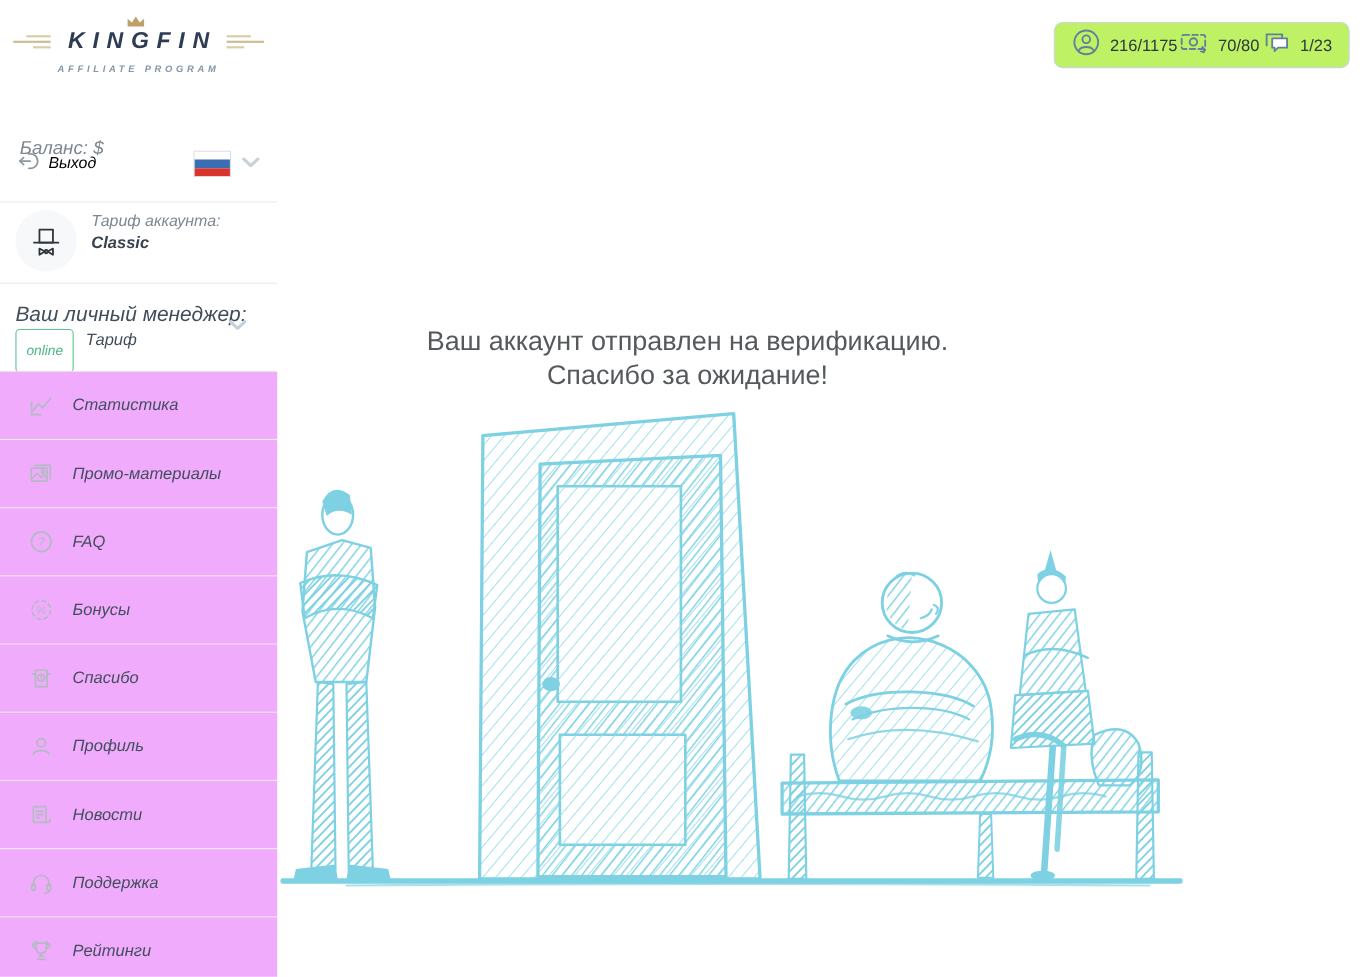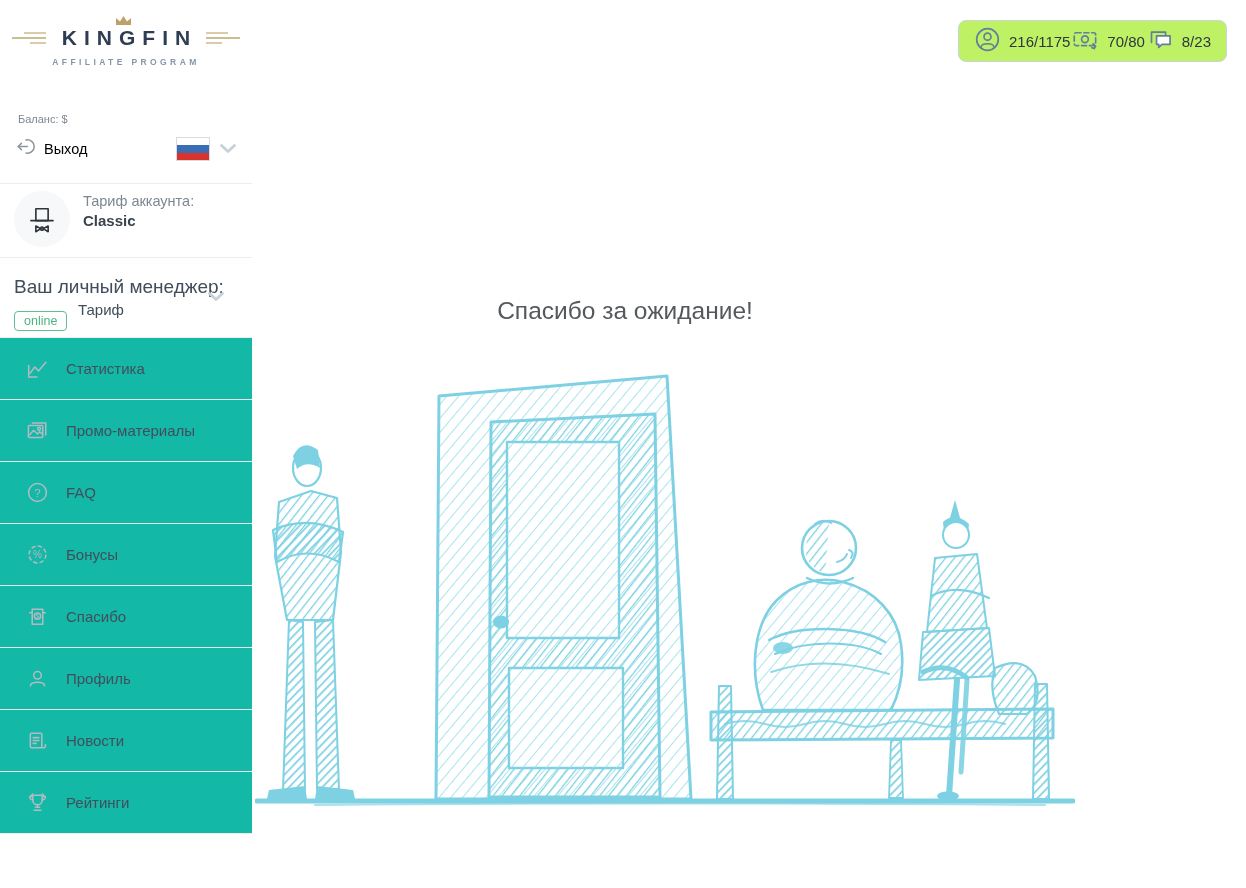--- a/index.html
+++ b/index.html
@@ -5,60 +5,60 @@
   * { box-sizing: border-box; margin: 0; padding: 0; }
   html,body { width:1246px; height:888px; }
   body {
     font-family: "Liberation Sans", sans-serif;
     background:#fff; overflow:hidden; position:relative;
     -webkit-font-smoothing: antialiased;
   }
   .app { position:absolute; inset:0; }
 
   
-  .sidebar { position:absolute; left:0; top:0; width:252px; height:700px; background:#fff; }
+  .sidebar { position:absolute; left:0; top:0; width:252px; height:700px; background:#fff;font-style:italic; }
   .divider { position:absolute; left:0; width:252px; height:1px; background:#ececec; }
 
   .logo { position:absolute; left:0; top:14px; width:252px; cursor:pointer; }
   .logo-row { display:flex; align-items:center; justify-content:center; gap:9px; margin-top:12px; }
   .logo-title { font-size:21px; font-weight:bold; letter-spacing:7px; color:#2e3d54; white-space:nowrap; text-indent:7px; }
   .lines { display:flex; flex-direction:column; gap:3.5px; }
   .lines span { display:block; height:1.5px; background:#d9cca7; }
   .lines.l { align-items:flex-end; }
   .lines.r { align-items:flex-start; }
   .lines span:nth-child(1){ width:22px; }
   .lines span:nth-child(2){ width:34px; background:#cdbd92;}
   .lines span:nth-child(3){ width:16px; }
   .crown { position:absolute; left:114px; top:-2px; }
   .logo-sub { text-align:center; font-size:8.5px; letter-spacing:3.4px; color:#8496a9; margin-top:7px; font-weight:bold; }
 
-  .balance { position:absolute; left:18px; top:113px; font-size:11px; color:#7d8791; }
+  .balance { position:absolute; left:18px; top:125px; font-size:17px; color:#7d8791; }
   .logout { position:absolute; left:16px; top:136px; display:flex; align-items:center; gap:7px; cursor:pointer; }
   .logout-label { font-size:14.5px; color:#000000; }
 
   .lang { position:absolute; left:176px; top:137px; display:flex; align-items:center; gap:10px; cursor:pointer; }
   .flag { width:34px; height:24px; border:1px solid #d6dde2; display:flex; flex-direction:column; }
   .flag i { flex:1; display:block; }
   .flag i:nth-child(1){ background:#ffffff; }
   .flag i:nth-child(2){ background:#3a6db4; }
   .flag i:nth-child(3){ background:#d6342c; }
 
   .tariff { position:absolute; left:14px; top:191px; display:flex; align-items:flex-start; gap:13px; }
   .tariff-avatar { width:56px; height:56px; border-radius:50%; background:#f7f8f9; display:flex; align-items:center; justify-content:center; }
   .tariff-label { font-size:14.5px; color:#7d8791; line-height:21px; }
   .tariff-value { font-size:15px; color:#39434e; font-weight:bold; }
 
   .manager { position:absolute; left:0; top:262px; width:252px; height:75px; cursor:pointer; }
   .manager-label { position:absolute; left:14px; top:14px; font-size:19px; color:#414d5a; }
-  .online-badge { position:absolute; left:14px; top:37px; font-size:12.5px; color:#4cb583; border:1px solid #5fc08f; border-radius:4px; padding:2px 9px;margin-top:12px; }
+  .online-badge { position:absolute; left:14px; top:37px; font-size:12.5px; color:#4cb583; border:1px solid #5fc08f; border-radius:4px; padding:12px 9px; }
   .manager-name { position:absolute; left:78px; top:39px; font-size:15px; color:#414d5a; }
   .manager .chev { position:absolute; left:208px; top:26px; }
 
   .menu { position:absolute; left:0; top:337px; width:252px; list-style:none; border-top:1px solid #ececec; }
-  .menu li { height:62px; border-bottom:1px solid #ececec; display:flex; align-items:center; padding-left:25px; cursor:pointer; background:#14b8a6; }
+  .menu li { height:62px; border-bottom:1px solid #ececec; display:flex; align-items:center; padding-left:25px; cursor:pointer; background:#f0abfc; }
   .mi { width:24px; height:24px; flex:0 0 24px; display:flex; align-items:center; justify-content:center; }
   .menu .lbl { margin-left:17px; font-size:15px; color:#424e5c; }
 
   
   .stats-box { position:absolute; left:958px; top:20px; width:269px; height:42px; border:1px solid #c9d5e0; border-radius:8px; background:#bef264; display:flex; align-items:center; justify-content:space-between; padding:0 15px; }
   .stat { display:flex; align-items:center; gap:8px; cursor:pointer; }
   .stat .val { font-size:15px; color:#2d3740; }
 
   
   .heading { position:absolute; left:252px; top:295px; width:746px; text-align:center; color:#55595c; font-size:24.5px; line-height:31px; font-weight:400; }
@@ -214,20 +214,31 @@
           <svg width="23" height="23" viewBox="0 0 24 24" fill="none" stroke="#b2bac2" stroke-width="1.6" stroke-linecap="round" stroke-linejoin="round">
             <rect x="4.5" y="4.5" width="12" height="15" rx="1"></rect>
             <path d="M7.5 9 H13.5 M7.5 12 H13.5 M7.5 15 H10.5"></path>
             <path d="M16.5 19.5 H18.5 A1.8 1.8 0 0 0 20.3 17.7 V16.3"></path>
           </svg>
         </span>
         <span class="lbl">Новости</span>
       </li>
       <li>
         <span class="mi">
+          <svg width="23" height="23" viewBox="0 0 24 24" fill="none" stroke="#b2bac2" stroke-width="1.6" stroke-linecap="round">
+            <path d="M4.6 14.5 V12.3 A7.4 7.4 0 0 1 19.4 12.3 V14.5"></path>
+            <rect x="3" y="13.3" width="3.4" height="6" rx="1.7"></rect>
+            <rect x="17.6" y="13.3" width="3.4" height="6" rx="1.7"></rect>
+            <path d="M19.3 19.6 Q19 22 15.6 22.1"></path>
+          </svg>
+        </span>
+        <span class="lbl">Поддержка</span>
+      </li>
+      <li>
+        <span class="mi">
           <svg width="23" height="23" viewBox="0 0 24 24" fill="none" stroke="#b2bac2" stroke-width="1.6" stroke-linecap="round" stroke-linejoin="round">
             <path d="M7 4.5 H17 V9.4 A5 5 0 0 1 7 9.4 Z"></path>
             <path d="M7 5.6 H3.9 A3.1 3.1 0 0 0 7.4 9.2"></path>
             <path d="M17 5.6 H20.1 A3.1 3.1 0 0 1 16.6 9.2"></path>
             <path d="M5.6 4.5 L7 3.1 M18.4 4.5 L17 3.1"></path>
             <path d="M12 14.4 V17"></path>
             <path d="M9.8 17 H14.2 M8.4 20 H15.6"></path>
           </svg>
         </span>
         <span class="lbl">Рейтинги</span>
@@ -257,25 +268,26 @@
       </span>
       <span class="val">70/80</span>
     </div>
     <div class="stat">
       <span>
         <svg width="27" height="27" viewBox="0 0 24 24" fill="none" stroke="#627f9b" stroke-width="1.5" stroke-linecap="round" stroke-linejoin="round">
           <path d="M4 14.5 V5.5 H16.5 V8.5"></path>
           <path d="M8.5 8.8 H20.5 V16.3 H13.3 L10.4 19 V16.3 H8.5 Z" fill="#fff"></path>
         </svg>
       </span>
-      <span class="val">8/23</span>
+      <span class="val">1/23</span>
     </div>
   </div>
 
   <div class="heading">
+    <div>Ваш аккаунт отправлен на верификацию.</div>
     <div>Спасибо за ожидание!</div>
   </div>
 
   <div class="illustration">
     <svg width="820" height="444" viewBox="0 0 820 444" fill="none" stroke="#7dd1e2" stroke-linecap="round" stroke-linejoin="round">
       <defs>
         <pattern id="h1" width="9" height="9" patternUnits="userSpaceOnUse" patternTransform="rotate(40)">
           <line x1="0" y1="0" x2="0" y2="9" stroke="#9adfec" stroke-width="1.7"></line>
         </pattern>
         <pattern id="h2" width="7" height="7" patternUnits="userSpaceOnUse" patternTransform="rotate(38)">

